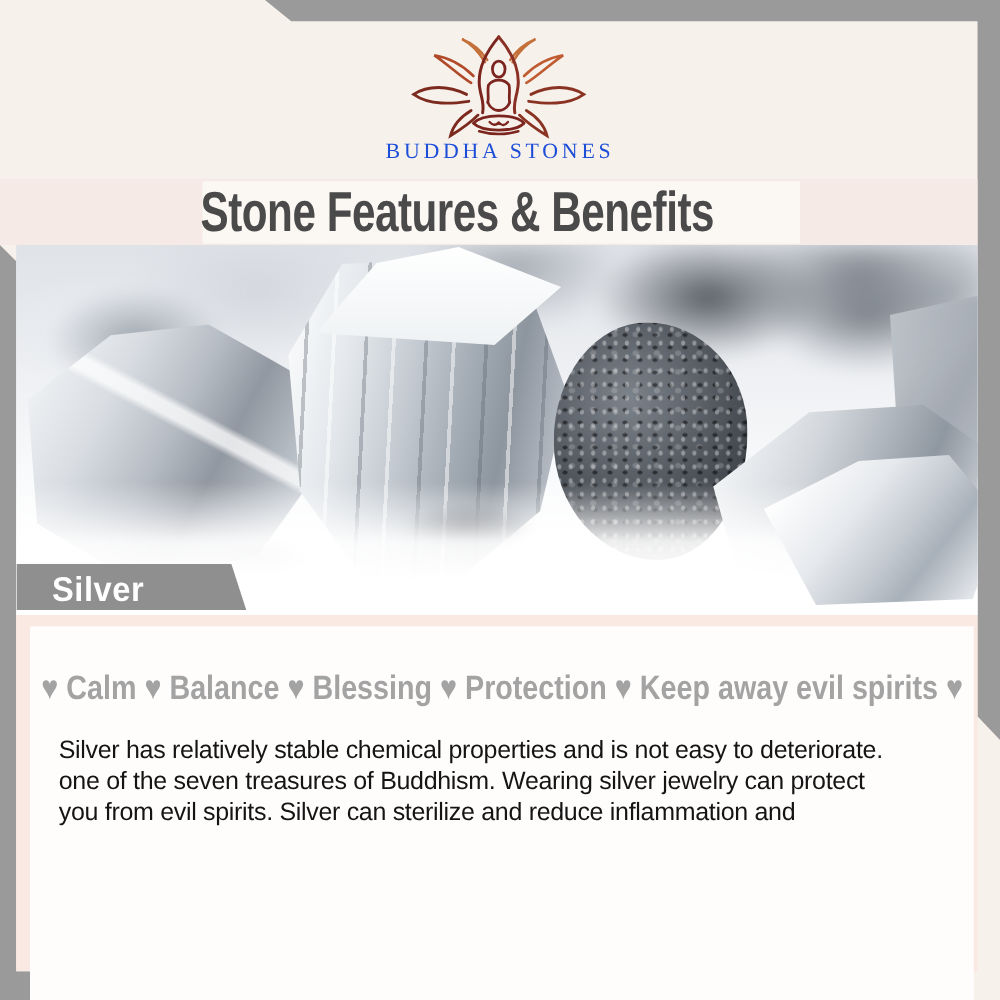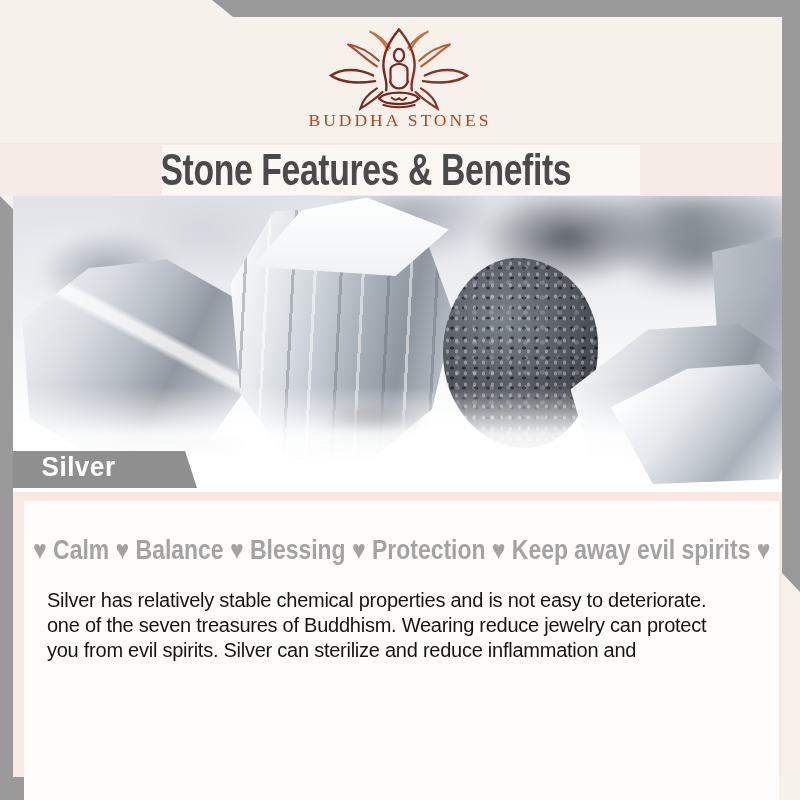--- a/index.html
+++ b/index.html
@@ -14,21 +14,21 @@
     clip-path:polygon(212px 0,800px 0,800px 592px,782px 573px,782px 17px,233px 17px);
   }
   .frame.bottom-left{
     clip-path:polygon(0 196px,13px 209px,13px 777px,587px 777px,609px 800px,0 800px);
   }
   
   .logo{position:absolute;left:324px;top:24px;width:150px;height:92px;}
   .brand-name{
     position:absolute;left:0;top:110px;width:800px;text-align:center;
     font-family:"Liberation Serif","DejaVu Serif",serif;
-    font-size:17.5px;letter-spacing:3px;color:#c2410c;
+    font-size:17.5px;letter-spacing:3px;color:#1d4ed8;
   }
   
   .heading-band{position:absolute;left:0;top:143px;width:782px;height:53px;background:var(--band-pink,#f6eae6);}
   .heading-box{
     position:absolute;left:162px;top:145px;width:478px;height:50px;
     background:var(--box-white,#fbf8f4);display:flex;align-items:center;justify-content:flex-end;
   }
   .heading-box span{
     font-size:45px;font-weight:bold;color:var(--heading-gray,#4a4a4a);
     white-space:nowrap;display:inline-block;transform:scaleX(.75);transform-origin:center;
@@ -83,21 +83,21 @@
   .crevice2{left:120px;top:225px;width:150px;height:55px;filter:blur(4px);
     background:radial-gradient(60px 22px at 50% 50%,rgba(60,66,73,.55),transparent 75%);}
   .fg-white{left:0;top:190px;width:100%;height:106px;filter:blur(2px);
     background:linear-gradient(180deg,rgba(255,255,255,0) 0%,rgba(255,255,255,.92) 45%,#ffffff 75%);}
   .rock-frontright{left:598px;top:168px;width:190px;height:120px;
     clip-path:polygon(0 36%,40% 4%,78% 0,100% 42%,88% 96%,22% 100%);
     background:linear-gradient(128deg,#ffffff 12%,#e6e9ed 38%,#c2c8cf 58%,#a8b0b9 70%,#e3e6ea 90%);}
   .silver-banner{
     left:0;top:255px;width:184px;height:37px;background:var(--banner-gray,#8f8f8f);
     clip-path:polygon(0 0,93.5% 0,100% 100%,0 100%);
-    display:flex;align-items:flex-start;
+    display:flex;align-items:flex-end;
   }
   .silver-banner span{
     color:#ffffff;font-weight:bold;font-size:27.5px;padding-left:30px;letter-spacing:.5px;
     transform:scaleX(.95);transform-origin:left center;
   }
   
   .lower-band{position:absolute;left:13px;top:492px;width:769px;height:285px;background:var(--lower-pink,#f9e9e2);}
   .content-panel{position:absolute;left:24px;top:501px;width:755px;height:304px;background:var(--panel-white,#fffdfc);}
   .tagline{
     position:absolute;left:0;top:32px;width:100%;height:34px;
@@ -171,18 +171,18 @@
     </div>
   </div>
 
   <div class="lower-band"></div>
   <div class="content-panel">
     <div class="tagline">
       <span>♥ Calm ♥ Balance ♥ Blessing ♥ Protection ♥ Keep away evil spirits ♥</span>
     </div>
     <div class="description">
       <div>Silver has relatively stable chemical properties and is not easy to deteriorate.</div>
-      <div>one of the seven treasures of Buddhism. Wearing reduce jewelry can protect</div>
+      <div>one of the seven treasures of Buddhism. Wearing silver jewelry can protect</div>
       <div>you from evil spirits. Silver can sterilize and reduce inflammation and</div>
     </div>
   </div>
 
 </div>
 
 </body></html>

